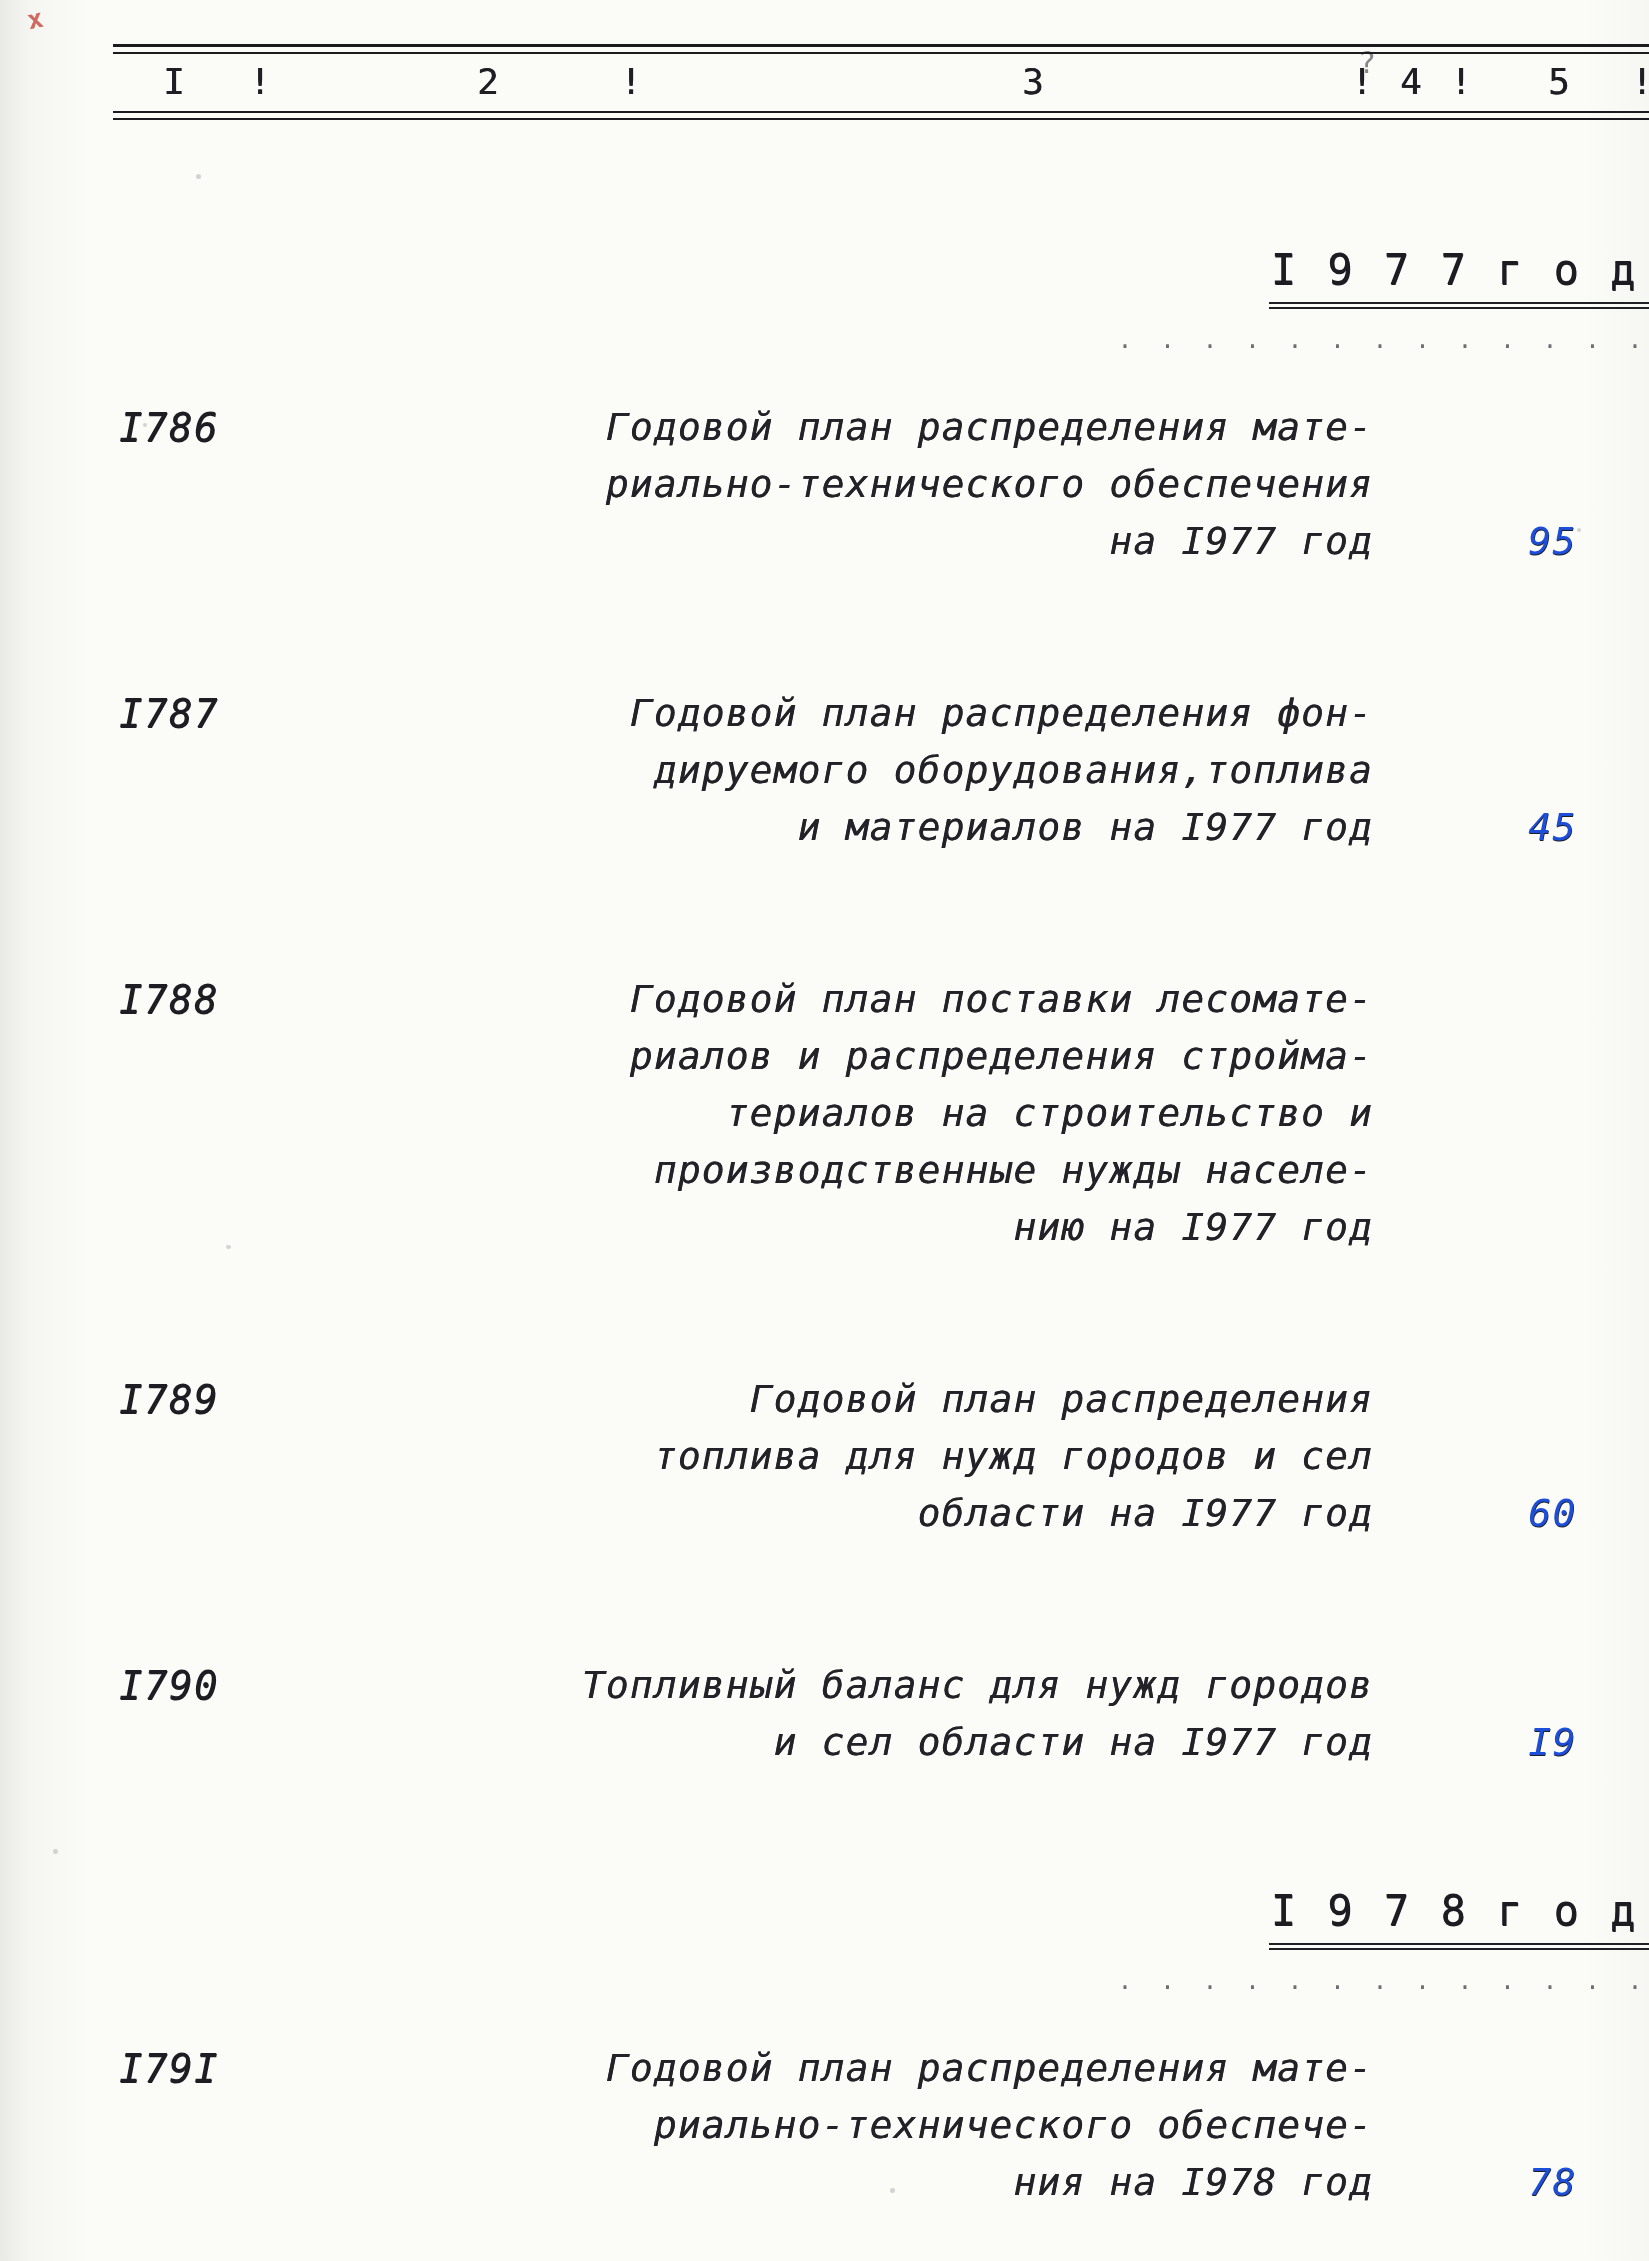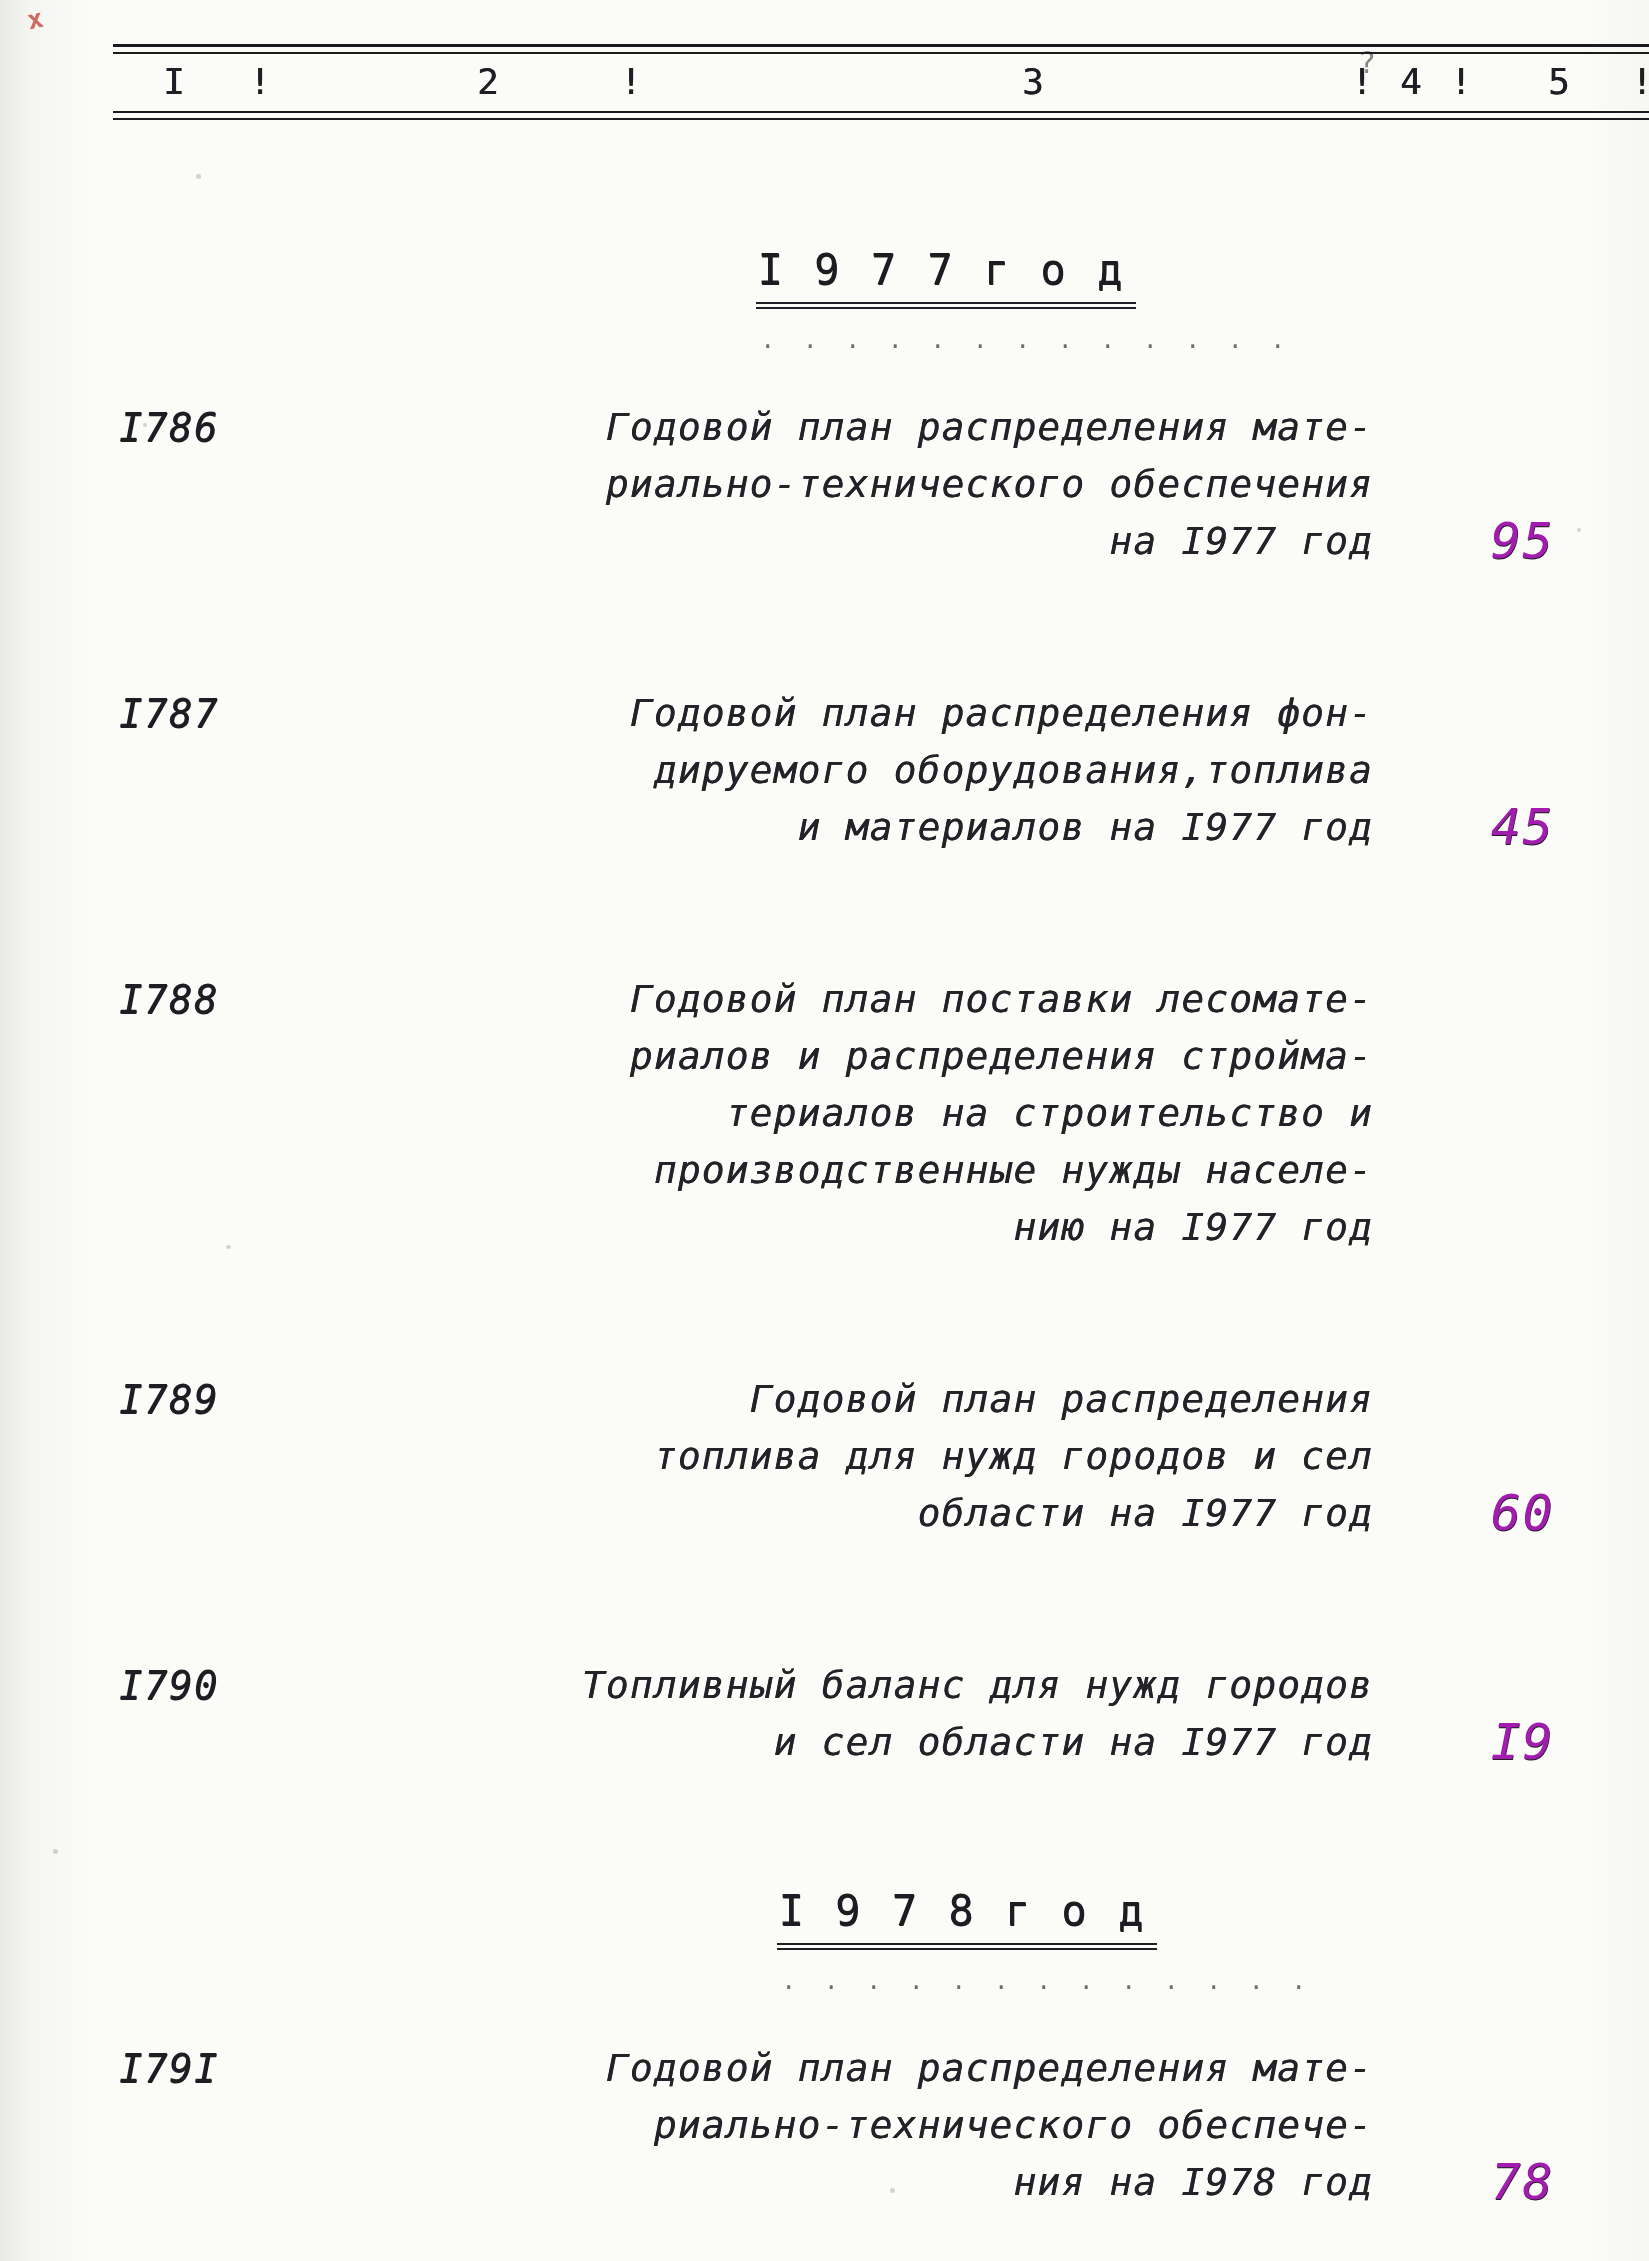--- a/index.html
+++ b/index.html
@@ -45,21 +45,21 @@
   }
   .hc0 { left: 163px; }  .hc1 { left: 249px; }
   .hc2 { left: 477px; }  .hc3 { left: 620px; }
   .hc4 { left: 1022px; } .hc5 { left: 1351px; }
   .hc6 { left: 1400px; } .hc7 { left: 1450px; }
   .hc8 { left: 1548px; } .hc9 { left: 1631px; }
 
   
   .content { position: absolute; top: 160px; left: 0; right: 0; }
 
-  .section-title-wrap { margin: 85px 0 44px 756px; }
+  .section-title-wrap { margin: 85px 0 44px 756px; text-align: right; }
   .section-title-wrap.second { margin-top: 15px; margin-left: 777px; }
   .section-title {
     display: inline-block;
     font-size: 42px; letter-spacing: 3px;
     color: #1c1c22; text-shadow: 0.5px 0.5px 0 #1c1c22;
     padding: 0 10.6px 7.5px 1.5px;
     border-bottom: 7.5px double #1f1f26;
   }
   .section-dots {
     margin-top: 16.6px; margin-left: 4.5px;
@@ -75,23 +75,23 @@
     line-height: 57px;
   }
   .col-desc {
     width: 853px; flex: 0 0 auto;
     font-size: 38px; line-height: 57px; letter-spacing: 1.1px;
     white-space: pre-line;
     color: #222228; text-shadow: 0.3px 0.3px 0 #222228; text-align: right;
   }
   .col-pages {
     flex: 1 1 auto; align-self: flex-end;
-    text-align: right; padding-right: 95px;
-    font-size: 50px; line-height: 57px; letter-spacing: 1.5px;
-    color: #a21caf; text-shadow: 0.5px 0.5px 0 #1d1d23;
+    text-align: right; padding-right: 72px;
+    font-size: 38px; line-height: 57px; letter-spacing: 1.5px;
+    color: #1d4ed8; text-shadow: 0.5px 0.5px 0 #1d1d23;
   }
 </style>
 </head>
 <body>
 
 <div class="page">
 
   <div class="red-mark">x</div>
   <div class="stray-question">?</div>
   <div class="speck s1"></div>

